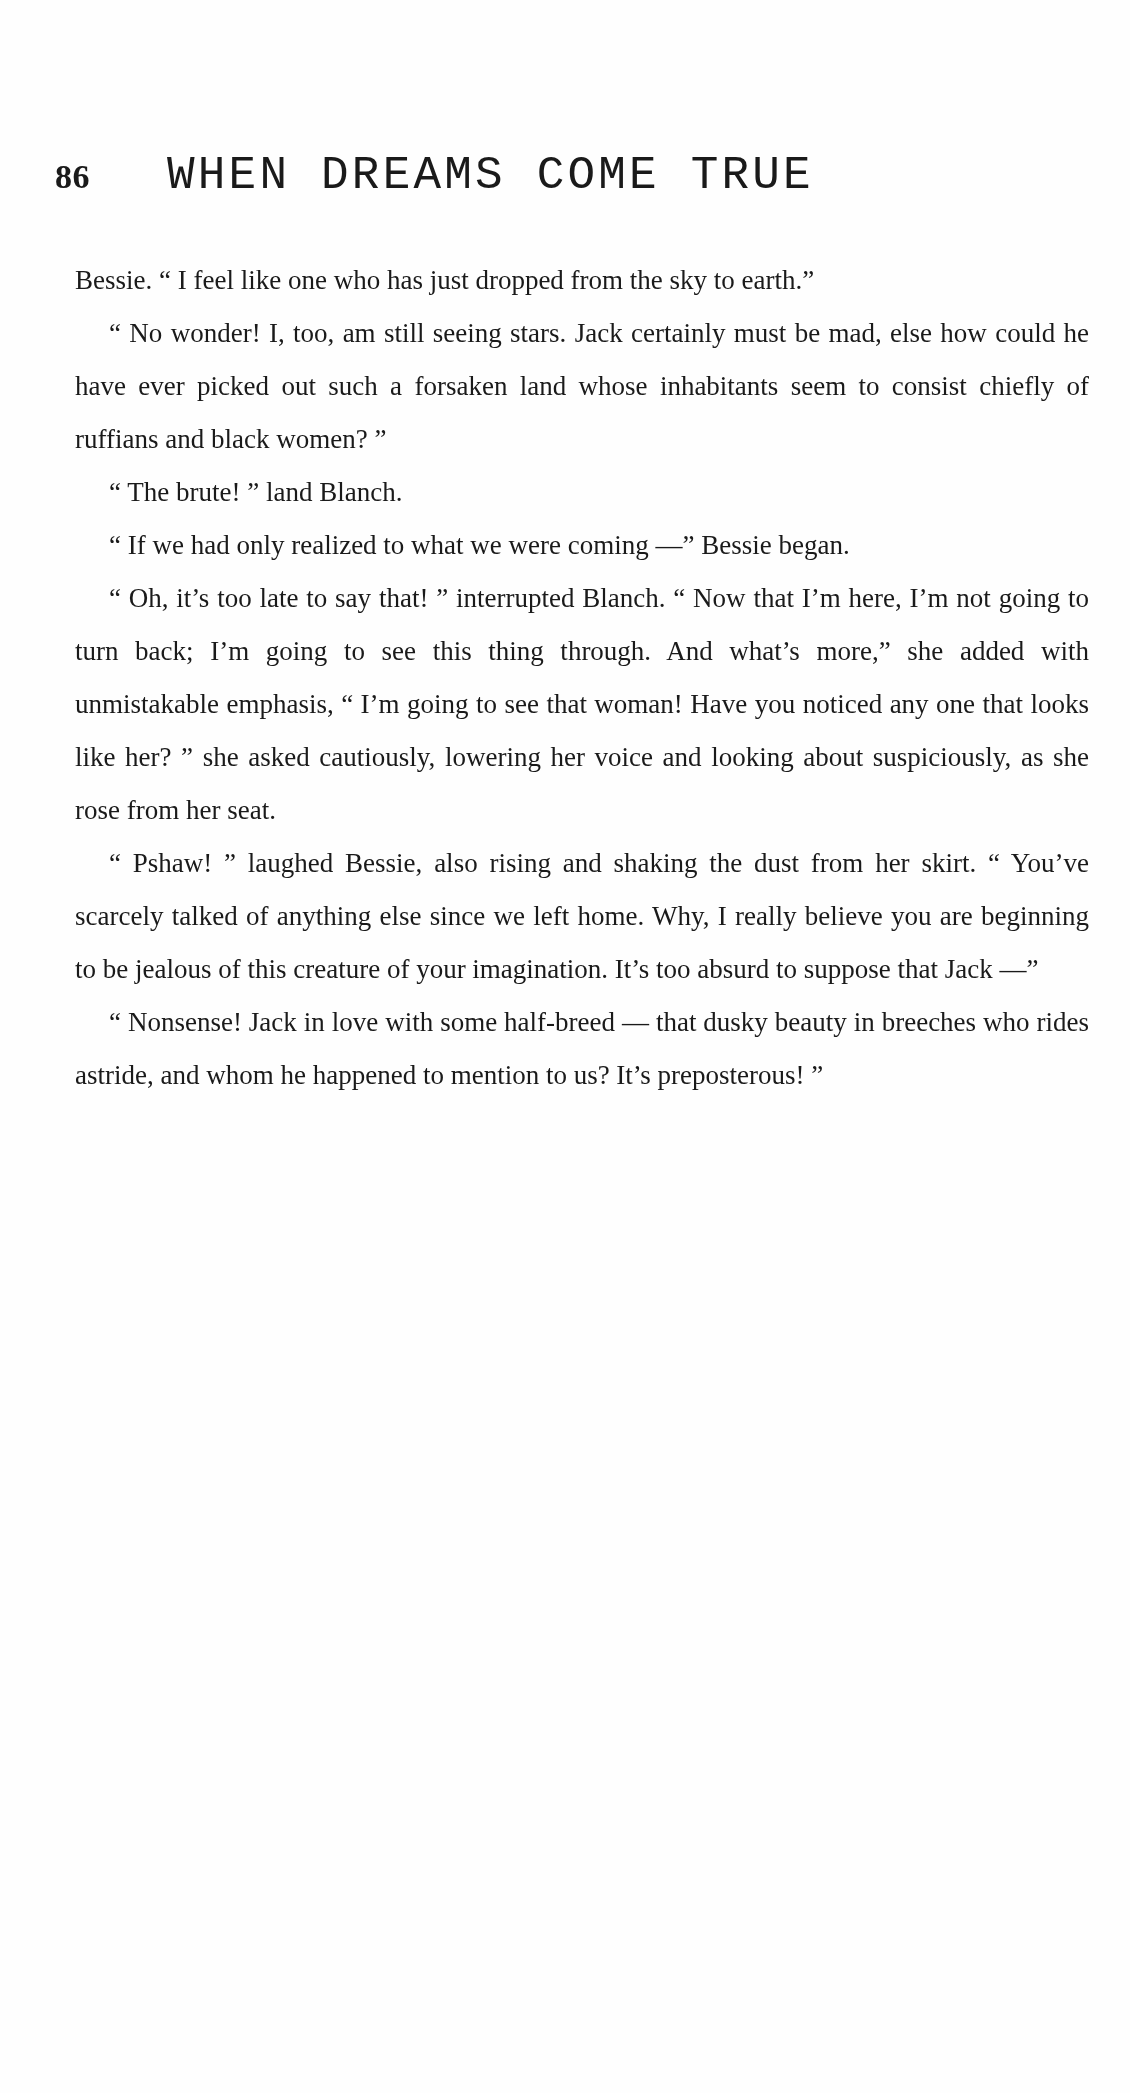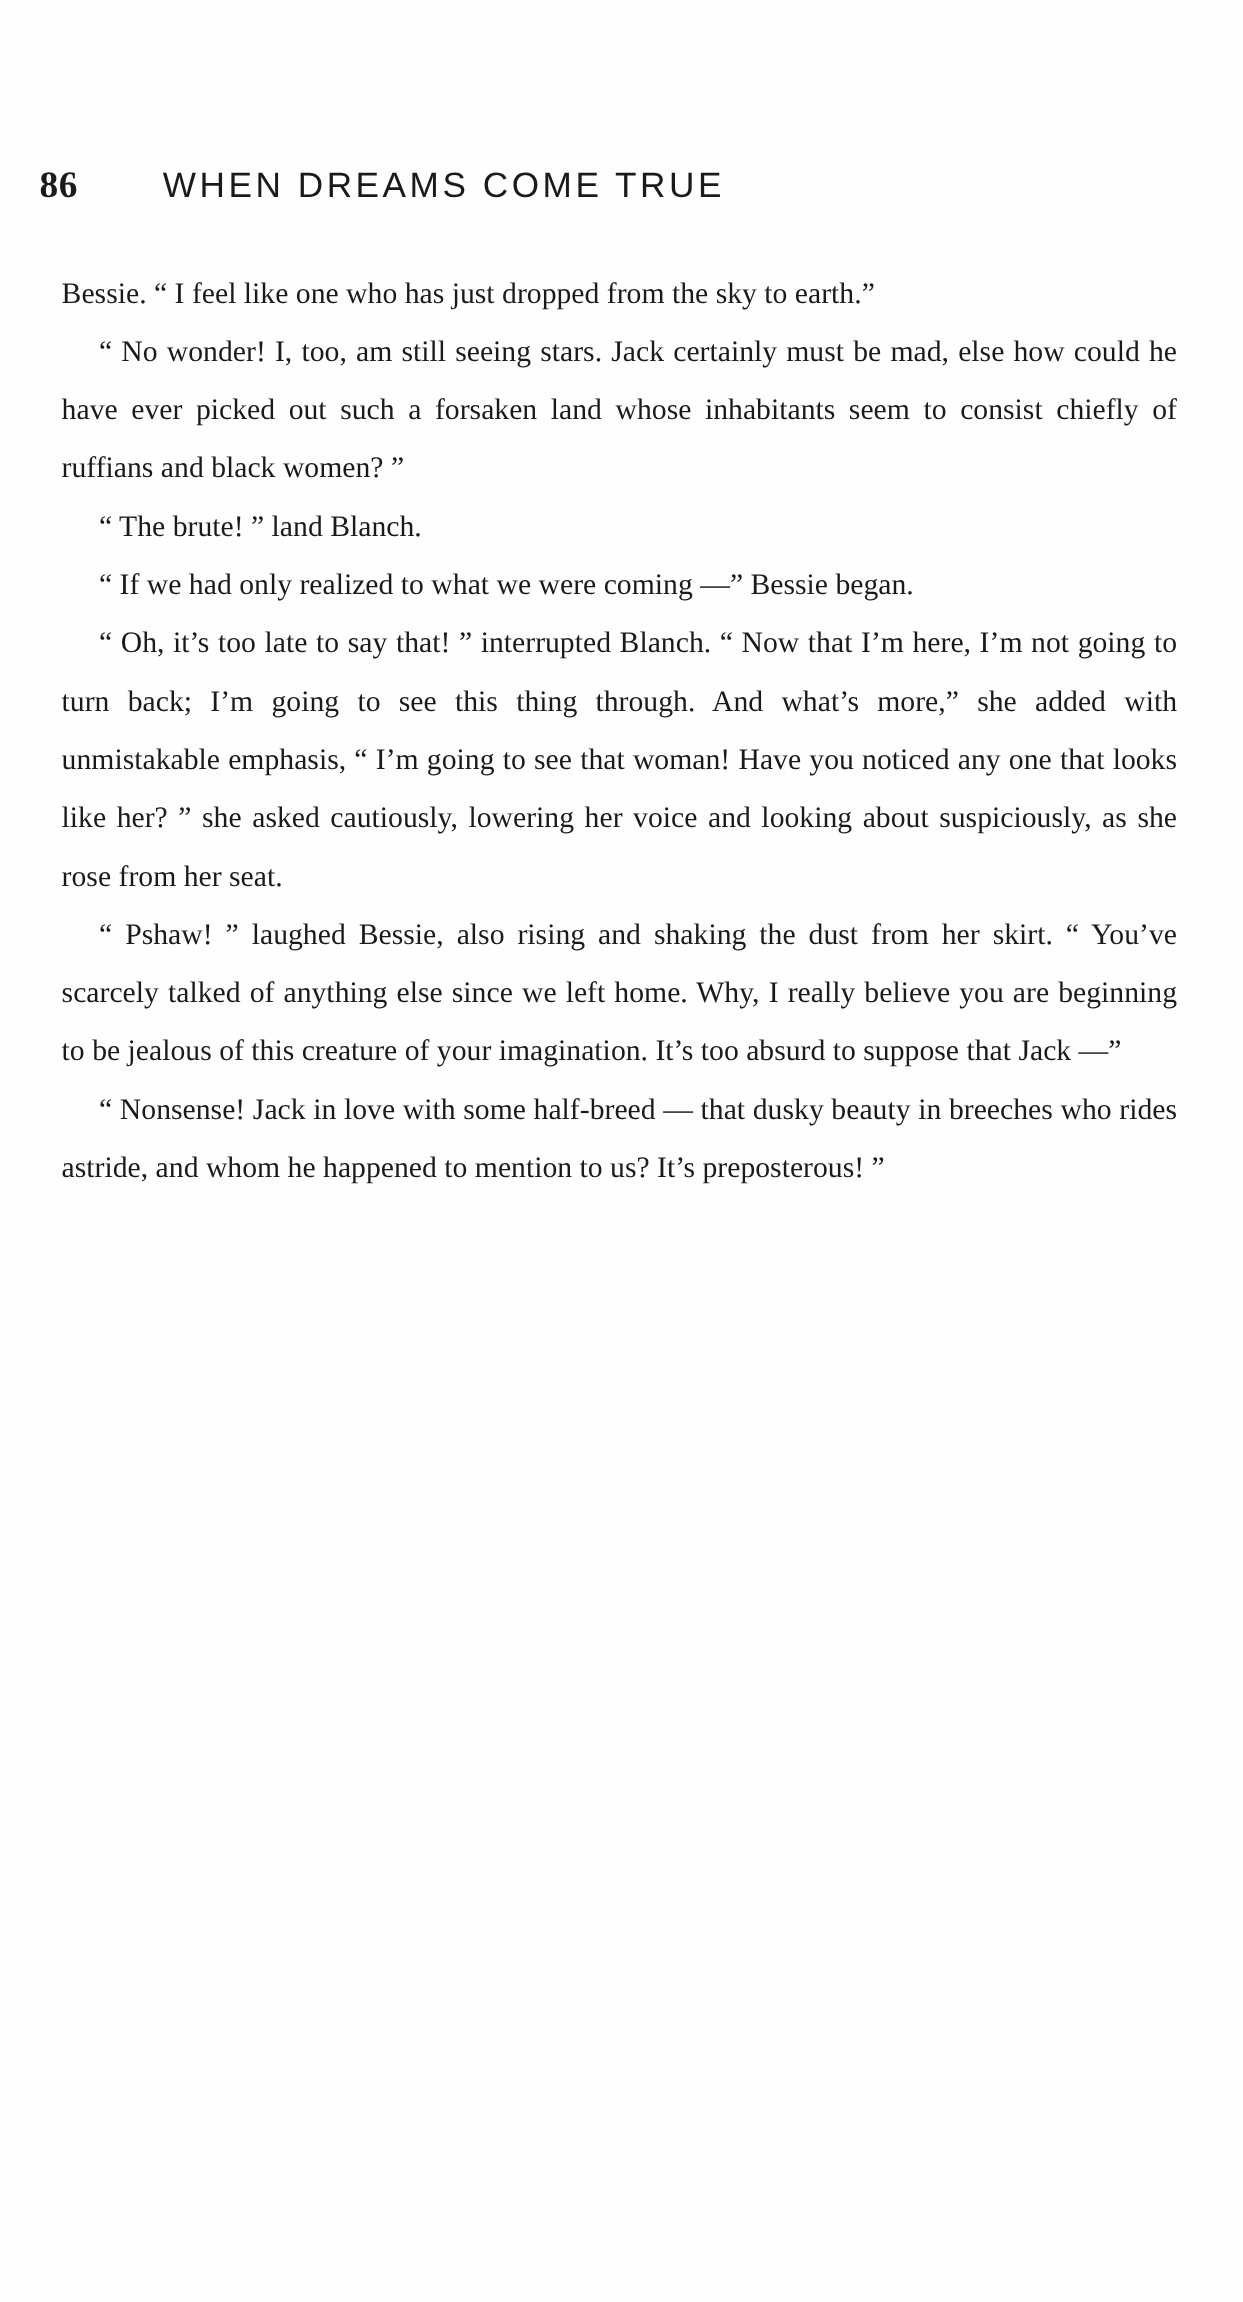--- a/index.html
+++ b/index.html
@@ -17,42 +17,42 @@
   }
   .page {
     position: absolute;
     left: 0; top: 0;
     width: 1130px;
     height: 2093px;
     background: #fefefe;
   }
   .page-inner {
     position: absolute;
-    left: 28px;
+    left: 47px;
     top: 150px;
     width: 1066px;
   }
   .header-row {
     display: flex;
     align-items: baseline;
     padding-left: 8px;
     margin-bottom: 52px;
   }
   .folio {
     font-size: 34px;
     font-weight: bold;
     letter-spacing: 0.5px;
     width: 112px;
     flex: 0 0 112px;
     font-family: "Liberation Serif", serif;
   }
   .running-head {
-    font-size: 32px;
+    font-size: 46px;
     letter-spacing: 3.2px;
-    font-family: Liberation Sans, sans-serif;
+    font-family: Liberation Mono, monospace;
     white-space: nowrap;
   }
   .body-text {
     padding: 0 24px 0 28px;
     font-size: 27px;
     line-height: 53px;
     text-align: justify;
     text-justify: inter-word;
     font-family: "Liberation Serif", serif;
   }

